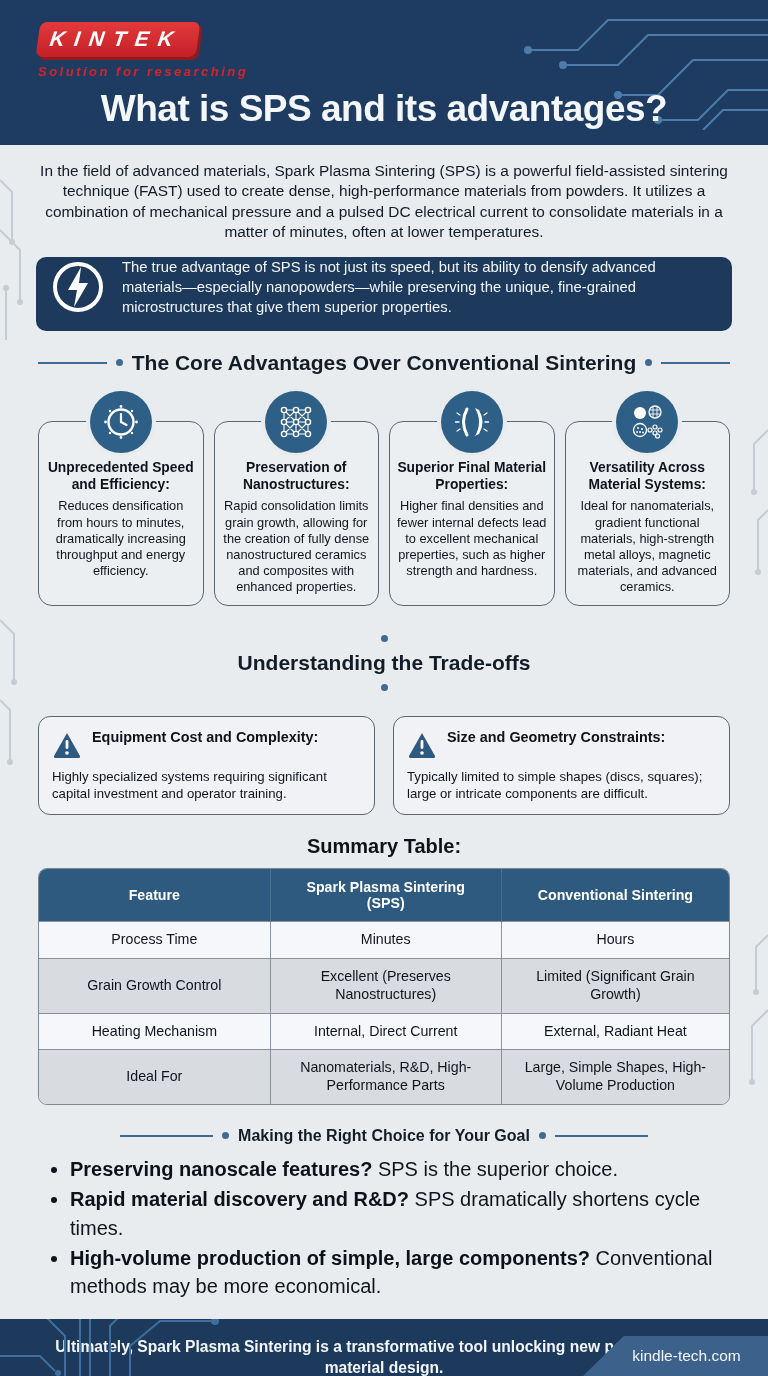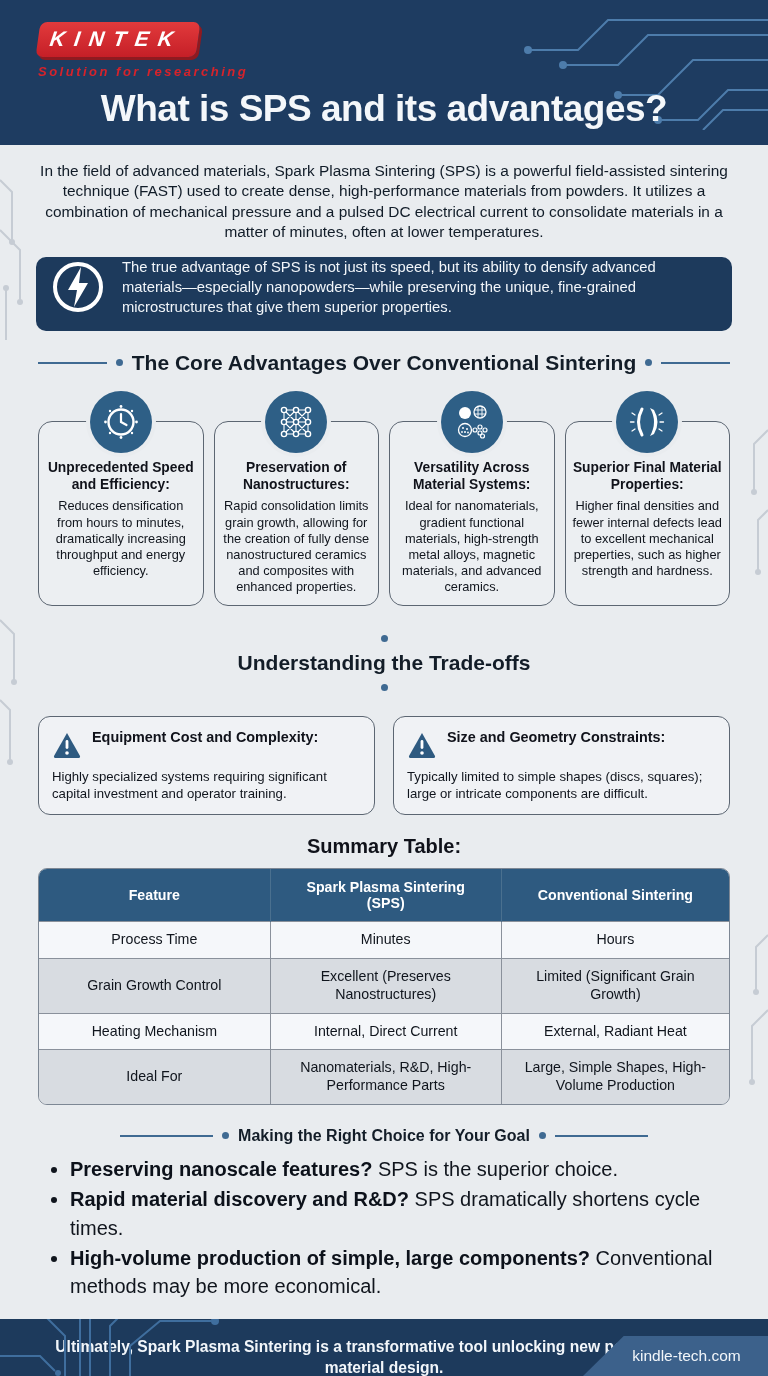--- a/index.html
+++ b/index.html
@@ -215,20 +215,41 @@
               <circle cx="31" cy="19" r="2.6"></circle>
             <circle cx="7" cy="31" r="2.6"></circle>
               <circle cx="19" cy="31" r="2.6"></circle>
               <circle cx="31" cy="31" r="2.6"></circle>
           </g>
         </svg>
       </div>
       <div class="adv-card">
         <div class="adv-card-title">Preservation of Nanostructures:</div>
         <div class="adv-card-body">Rapid consolidation limits grain growth, allowing for the creation of fully dense nanostructured ceramics and composites with enhanced properties.</div>
+      </div>
+    </div>
+
+    <div class="adv-col">
+      <div class="adv-icon">
+        <svg width="38" height="38" viewBox="0 0 38 38">
+          <path d="M14,6 q-7,13 0,26" fill="none" stroke="#fff" stroke-width="3" stroke-linecap="round"></path>
+          <path d="M22,5 q8,14 0,28 l4,-2 q7,-12 0,-24 z" fill="#fff"></path>
+          <g stroke="#fff" stroke-width="1.3" stroke-linecap="round">
+            <line x1="7" y1="12" x2="4" y2="10"></line>
+              <line x1="6" y1="19" x2="2.5" y2="19"></line>
+              <line x1="7" y1="26" x2="4" y2="28"></line>
+            <line x1="31" y1="12" x2="34" y2="10"></line>
+              <line x1="32" y1="19" x2="35.5" y2="19"></line>
+              <line x1="31" y1="26" x2="34" y2="28"></line>
+          </g>
+        </svg>
+      </div>
+      <div class="adv-card">
+        <div class="adv-card-title">Superior Final Material Properties:</div>
+        <div class="adv-card-body">Higher final densities and fewer internal defects lead to excellent mechanical preperties, such as higher strength and hardness.</div>
       </div>
     </div>
 
     <div class="adv-col">
       <div class="adv-icon">
         <svg width="38" height="38" viewBox="0 0 38 38">
           <circle cx="12" cy="10" r="6" fill="#fff"></circle>
           <circle cx="27" cy="9" r="6" fill="none" stroke="#fff" stroke-width="1.3"></circle>
           <g stroke="#fff" stroke-width="0.9">
               <line x1="22" y1="7" x2="32" y2="7"></line>
@@ -251,41 +272,20 @@
               <circle cx="22" cy="27" r="2"></circle>
               <circle cx="29.5" cy="33" r="2"></circle>
           </g>
         </svg>
       </div>
       <div class="adv-card">
         <div class="adv-card-title">Versatility Across Material Systems:</div>
         <div class="adv-card-body">Ideal for nanomaterials, gradient functional materials, high-strength metal alloys, magnetic materials, and advanced ceramics.</div>
       </div>
     </div>
-
-    <div class="adv-col">
-      <div class="adv-icon">
-        <svg width="38" height="38" viewBox="0 0 38 38">
-          <path d="M14,6 q-7,13 0,26" fill="none" stroke="#fff" stroke-width="3" stroke-linecap="round"></path>
-          <path d="M22,5 q8,14 0,28 l4,-2 q7,-12 0,-24 z" fill="#fff"></path>
-          <g stroke="#fff" stroke-width="1.3" stroke-linecap="round">
-            <line x1="7" y1="12" x2="4" y2="10"></line>
-              <line x1="6" y1="19" x2="2.5" y2="19"></line>
-              <line x1="7" y1="26" x2="4" y2="28"></line>
-            <line x1="31" y1="12" x2="34" y2="10"></line>
-              <line x1="32" y1="19" x2="35.5" y2="19"></line>
-              <line x1="31" y1="26" x2="34" y2="28"></line>
-          </g>
-        </svg>
-      </div>
-      <div class="adv-card">
-        <div class="adv-card-title">Superior Final Material Properties:</div>
-        <div class="adv-card-body">Higher final densities and fewer internal defects lead to excellent mechanical preperties, such as higher strength and hardness.</div>
-      </div>
-    </div>
   </div>
 
   <div class="sec-title" style="margin-left:70px;margin-right:70px;flex-direction:column;">
     <div class="line"></div>
     <div class="dot"></div>
     <div class="txt">Understanding the Trade-offs</div>
     <div class="dot"></div>
     <div class="line"></div>
   </div>
 

